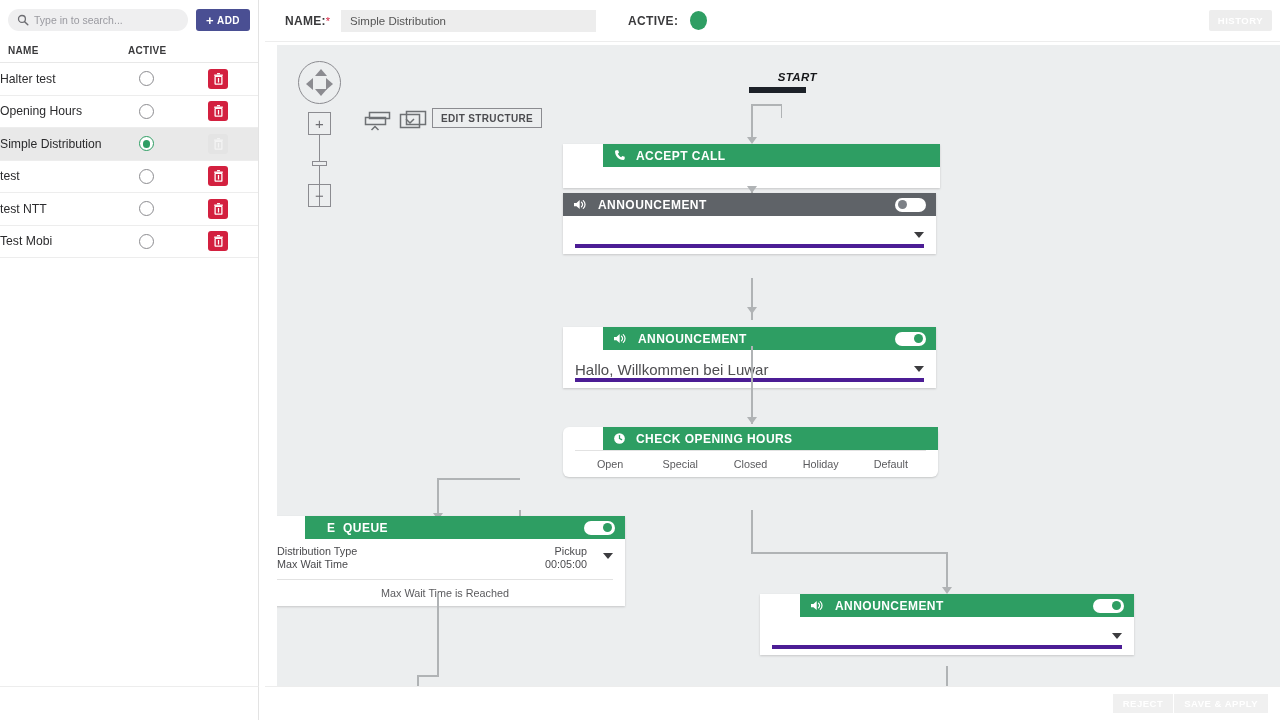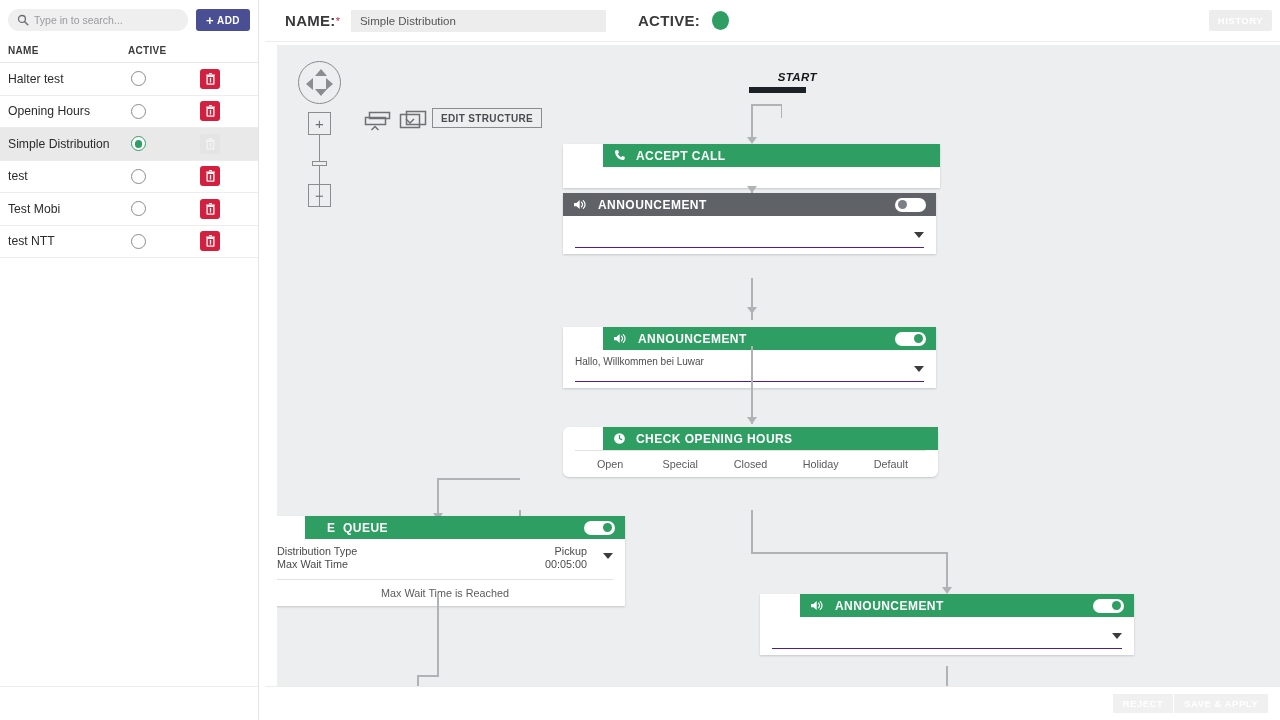--- a/index.html
+++ b/index.html
@@ -42,21 +42,21 @@
   .list-head {
     display:flex; align-items:center; height:24px;
     border-bottom:1px solid #e8e8e8; padding:0 8px;
   }
   .list-head .c-name { flex:1 1 auto; font-size:10px; font-weight:bold; color:#3a3a3c; letter-spacing:.3px; }
   .list-head .c-active { width:72px; font-size:10px; font-weight:bold; color:#3a3a3c; letter-spacing:.3px; }
   .list-head .c-del { width:50px; }
 
   .row {
     display:flex; align-items:center; height:32.5px;
-    border-bottom:1px solid #ededed; padding:0 8px; cursor:pointer;
+    border-bottom:1px solid #ededed; padding:0 0; cursor:pointer;
   }
   .row.selected { background:#e9e9e9; }
   .row .r-name { flex:1 1 auto; font-size:12.2px; color:#2b2b2d; }
   .row .r-active { width:72px; display:flex; align-items:center; }
   .row .r-del { width:50px; display:flex; align-items:center; }
 
   .radio {
     width:15px; height:15px; border-radius:50%;
     border:1.6px solid #8c8c90; background:#fff; display:block;
     position:relative; margin-left:3px;
@@ -74,21 +74,21 @@
   .del-btn.disabled { background:#e4e4e4; cursor:default; }
   .del-btn svg { display:block; }
 
   
   #topbar {
     position:absolute; left:265px; top:0; width:1015px; height:42px;
     background:#ffffff; border-bottom:1px solid #ededed;
     display:flex; align-items:center;
   }
   .tb-label {
-    font-size:15px; font-weight:bold; color:#3a3a3c; letter-spacing:.3px;
+    font-size:12px; font-weight:bold; color:#3a3a3c; letter-spacing:.3px;
   }
   .req { color:#d3203f; font-size:11px; }
   .name-input {
     width:255px; height:22px; border:none; outline:none; background:#ededed;
     margin-left:11px; padding:0 9px; font-size:11.5px; color:#555;
     font-family:"Liberation Sans", sans-serif;
   }
   .active-dot {
     width:17px; height:19px; border-radius:50%; background:#2e9e63; margin-left:12px;
   }
@@ -162,23 +162,23 @@
     width:31px; height:14px; border-radius:7px; position:relative; cursor:pointer; flex:0 0 auto;
   }
   .toggle.on  { background:#ffffff; }
   .toggle.off { background:#ffffff; }
   .toggle .knob { position:absolute; top:2.5px; width:9px; height:9px; border-radius:50%; }
   .toggle.on  .knob { right:3px; background:#2e9e63; }
   .toggle.off .knob { left:3px;  background:#7c8086; }
 
   .node-body { padding:0; }
   .sel-line {
-    position:relative; height:26px; display:flex; align-items:flex-start;
-    margin:0 12px; border-bottom:1px solid #4c1d95;
-    font-size:10px; color:#4d4d50;
+    position:relative; height:26px; display:flex; align-items:flex-end;
+    margin:0 12px; border-bottom:4px solid #4c1d95;
+    font-size:15px; color:#4d4d50;
   }
   .caret {
     position:absolute; right:0; top:10px; width:0; height:0;
     border-left:5.5px solid transparent; border-right:5.5px solid transparent;
     border-top:6px solid #3c3c3f;
   }
   .node-pad { height:6px; }
 
   
   .blank-strip { height:21px; }
@@ -313,37 +313,37 @@
               <svg width="11" height="12" viewBox="0 0 12 13">
                 <rect x="1.3" y="1.6" width="9.4" height="1.5" fill="#ffffff"></rect>
                 <rect x="4.4" y="0" width="3.2" height="1.3" fill="#ffffff"></rect>
                 <rect x="2.3" y="3.6" width="7.4" height="8.6" rx="0.6" fill="none" stroke="#ffffff" stroke-width="1.4"></rect>
                 <rect x="5.3" y="5.3" width="1.4" height="5" fill="#ffffff"></rect>
               </svg>
             </button>
           </div>
         </div>
         <div class="row">
-          <div class="r-name">Test Mobi</div>
+          <div class="r-name">test NTT</div>
           <div class="r-active">
             <span class="radio"></span>
           </div>
           <div class="r-del">
             <button class="del-btn">
               <svg width="11" height="12" viewBox="0 0 12 13">
                 <rect x="1.3" y="1.6" width="9.4" height="1.5" fill="#ffffff"></rect>
                 <rect x="4.4" y="0" width="3.2" height="1.3" fill="#ffffff"></rect>
                 <rect x="2.3" y="3.6" width="7.4" height="8.6" rx="0.6" fill="none" stroke="#ffffff" stroke-width="1.4"></rect>
                 <rect x="5.3" y="5.3" width="1.4" height="5" fill="#ffffff"></rect>
               </svg>
             </button>
           </div>
         </div>
         <div class="row">
-          <div class="r-name">test NTT</div>
+          <div class="r-name">Test Mobi</div>
           <div class="r-active">
             <span class="radio"></span>
           </div>
           <div class="r-del">
             <button class="del-btn">
               <svg width="11" height="12" viewBox="0 0 12 13">
                 <rect x="1.3" y="1.6" width="9.4" height="1.5" fill="#ffffff"></rect>
                 <rect x="4.4" y="0" width="3.2" height="1.3" fill="#ffffff"></rect>
                 <rect x="2.3" y="3.6" width="7.4" height="8.6" rx="0.6" fill="none" stroke="#ffffff" stroke-width="1.4"></rect>
                 <rect x="5.3" y="5.3" width="1.4" height="5" fill="#ffffff"></rect>

